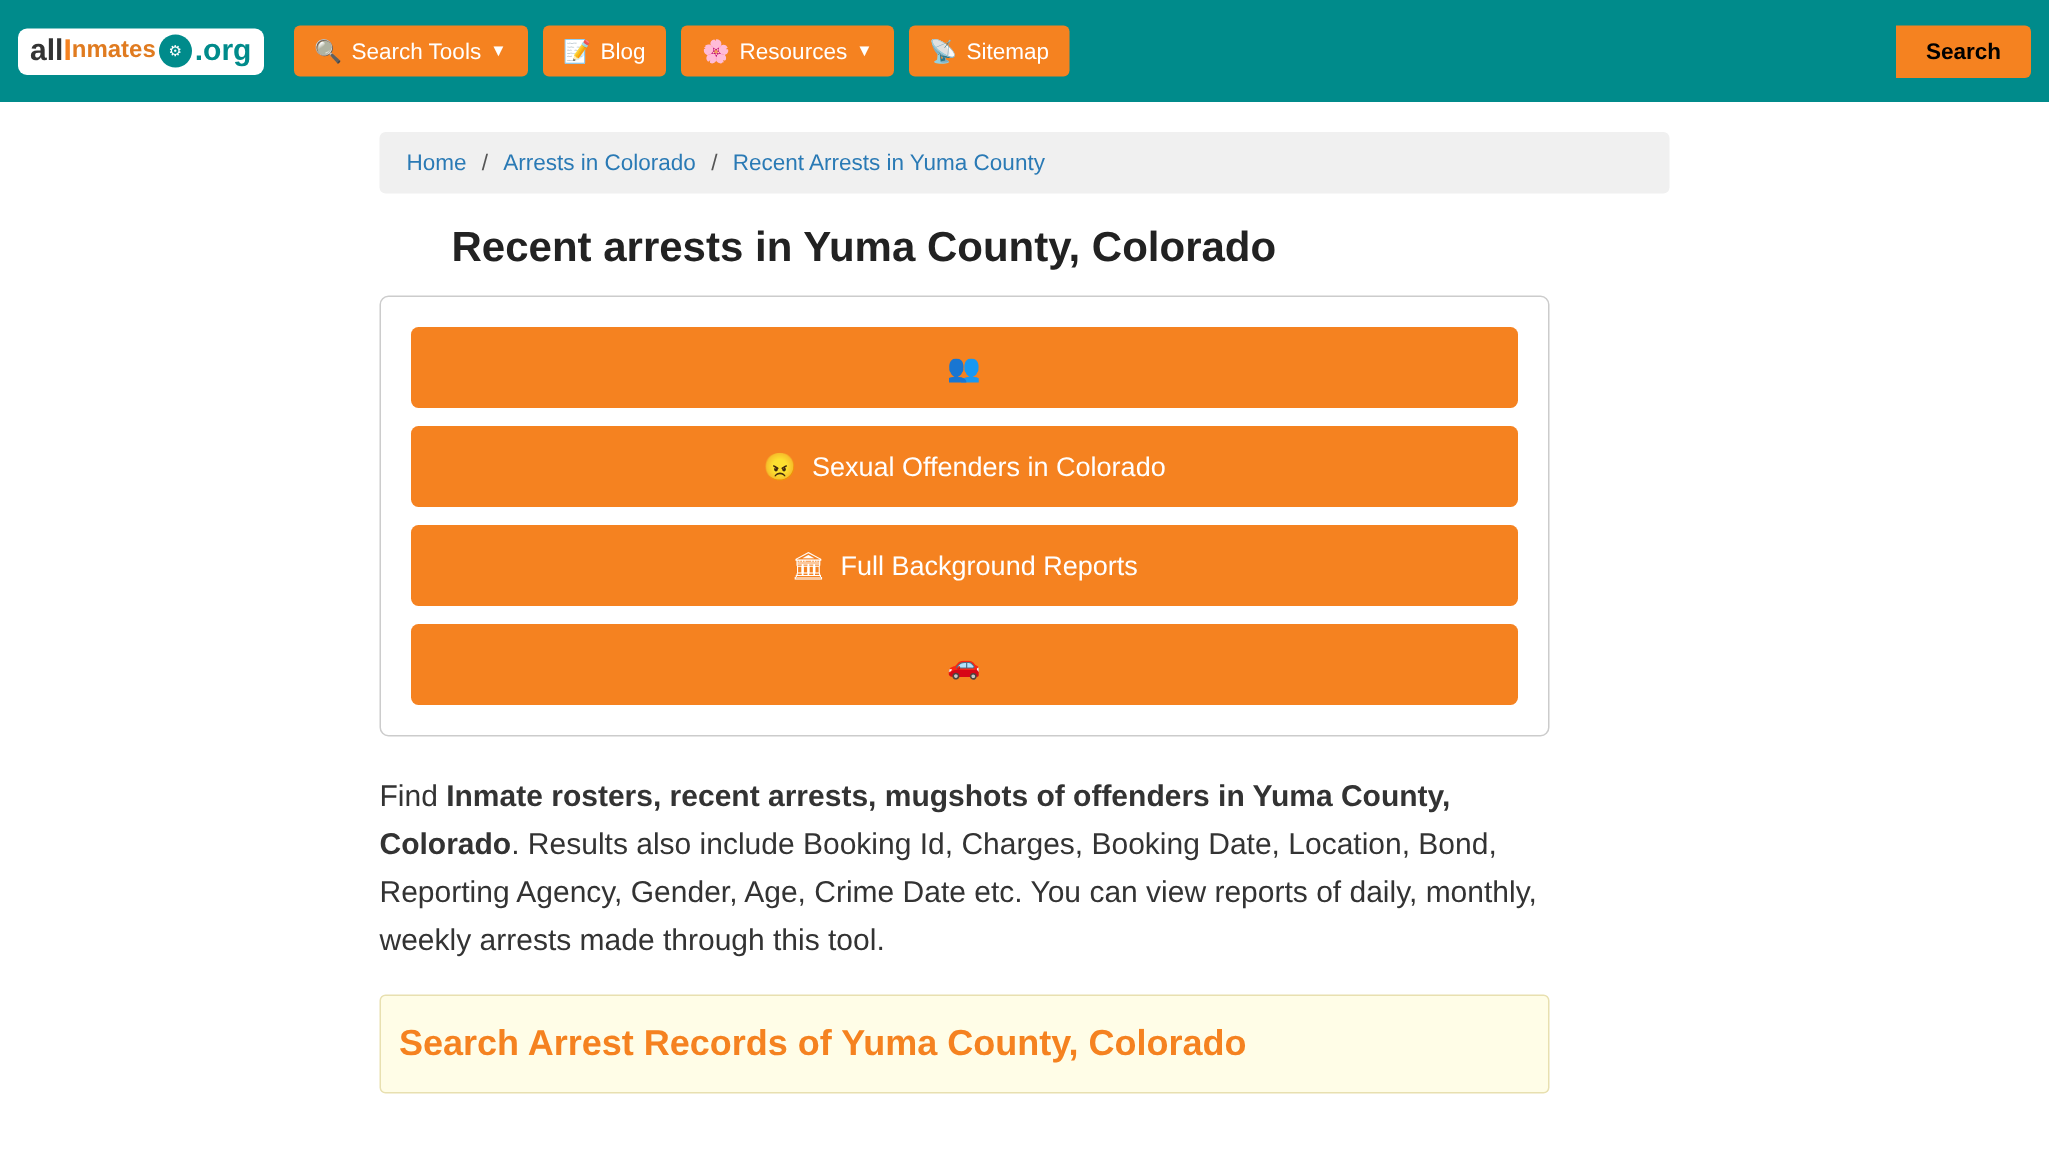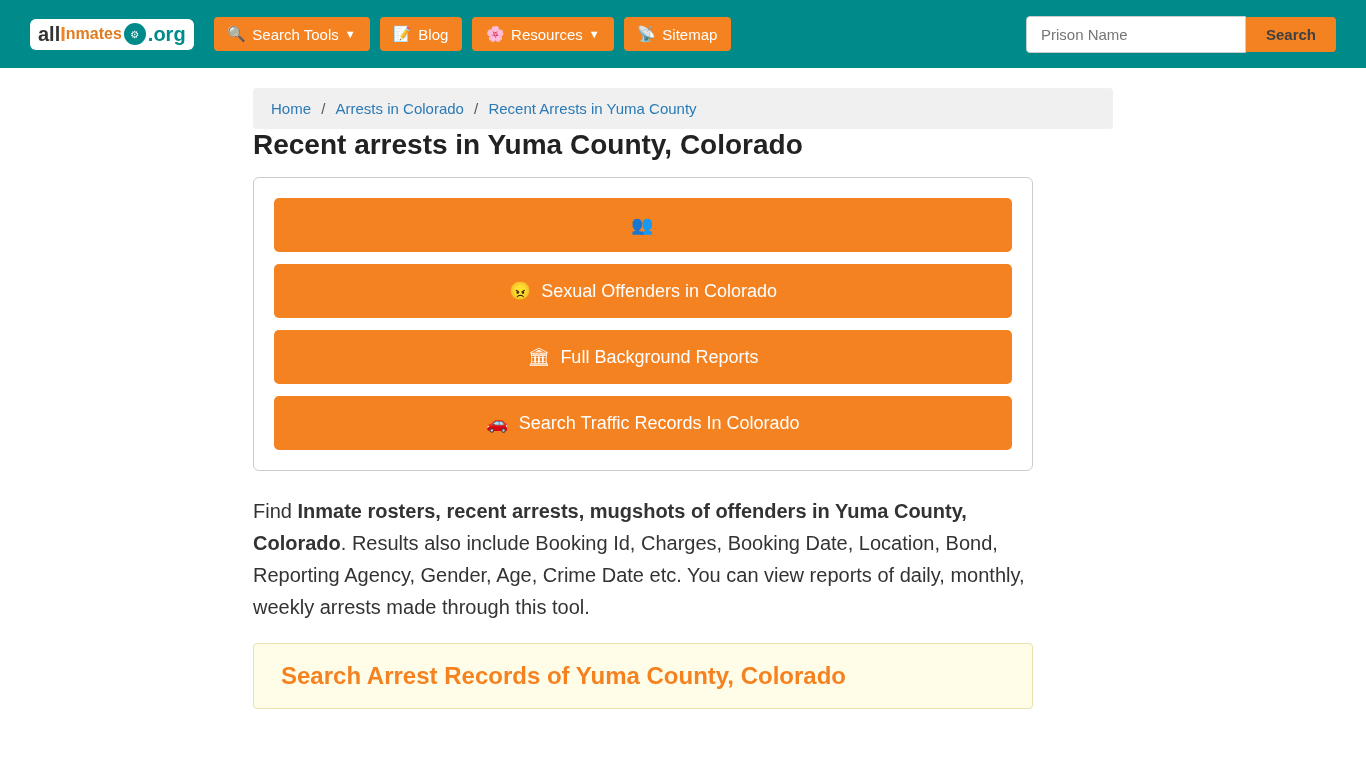--- a/index.html
+++ b/index.html
@@ -3,21 +3,21 @@
   <meta charset="utf-8">
   <style>
     * { margin: 0; padding: 0; box-sizing: border-box; }
     body { font-family: Arial, sans-serif; background: #fff; color: #333; font-size: 16px; }
 
     
     .navbar {
       background-color: #008b8b;
       display: flex;
       align-items: center;
-      padding: 10px 30px;
+      padding: 10px 12px;
       gap: 10px;
       height: 68px;
     }
     .logo-area {
       display: flex;
       align-items: center;
       margin-right: 10px;
     }
     .logo-box {
       background: #fff;
@@ -61,57 +61,59 @@
       padding: 9px 14px;
       font-size: 15px;
       border: 1px solid #ccc;
       border-radius: 4px 0 0 4px;
       width: 220px;
       outline: none;
       color: #999;
     }
     .search-btn {
       background: #f58220;
-      color: #404040;
+      color: #000000;
       border: none;
       border-radius: 0 4px 4px 0;
       padding: 9px 20px;
       font-size: 15px;
       cursor: pointer;
       font-weight: bold;
     }
 
     
     .main-content {
       max-width: 900px;
       margin: 0 auto;
       padding: 20px 20px;
     }
 
     
     .breadcrumb-bar {
       background: #f0f0f0;
       border-radius: 4px;
       padding: 12px 18px;
+      margin-bottom: 20px;
       font-size: 15px;
     }
     .breadcrumb-bar a, .breadcrumb-link {
       color: #2a7ab5;
       text-decoration: none;
       cursor: pointer;
     }
     .breadcrumb-sep { color: #555; margin: 0 6px; }
     .breadcrumb-current { color: #2a7ab5; }
 
     
     .page-title {
       font-size: 28px;
       font-weight: bold;
       color: #222;
       margin-bottom: 16px;
+      margin-left: 48px;
     }
 
     
     .action-box {
       border: 1px solid #ccc;
       border-radius: 6px;
       padding: 20px 20px;
       margin-bottom: 24px;
       background: #fff;
       max-width: 780px;
@@ -143,21 +145,21 @@
       margin-bottom: 20px;
       max-width: 780px;
     }
     .description strong { font-weight: bold; }
 
     
     .search-section-box {
       background: #fffde7;
       border: 1px solid #e8e0b0;
       border-radius: 4px;
-      padding: 18px 27px;
+      padding: 18px 12px;
       max-width: 780px;
     }
     .search-section-title {
       color: #f58220;
       font-size: 24px;
       font-weight: bold;
     }
   </style>
 </head>
 <body>
@@ -191,21 +193,20 @@
   </button>
 
   <button class="nav-btn">
     <span>📡</span>
     <span>Sitemap</span>
   </button>
 
   <div class="nav-spacer"></div>
 
   <div class="search-container">
-    <input class="prison-input" type="text" placeholder="Prison Name" style="">
     <button class="search-btn">
       <span>Search</span>
     </button>
   </div>
 </nav>
 
 <div class="main-content">
 
   <div class="breadcrumb-bar">
     <a class="breadcrumb-link">Home</a>
@@ -224,21 +225,20 @@
     <button class="action-btn">
       <span class="btn-icon">😠</span>
       <span>Sexual Offenders in Colorado</span>
     </button>
     <button class="action-btn">
       <span class="btn-icon">🏛</span>
       <span>Full Background Reports</span>
     </button>
     <button class="action-btn">
       <span class="btn-icon">🚗</span>
-      <span>Search Traffic Records In Colorado</span>
     </button>
   </div>
 
   <p class="description">
     <span>Find </span><strong>Inmate rosters, recent arrests, mugshots of offenders in Yuma County, Colorado</strong><span>. Results also include Booking Id, Charges, Booking Date, Location, Bond, Reporting Agency, Gender, Age, Crime Date etc. You can view reports of daily, monthly, weekly arrests made through this tool.</span>
   </p>
 
   <div class="search-section-box">
     <h2 class="search-section-title">Search Arrest Records of Yuma County, Colorado</h2>
   </div>

